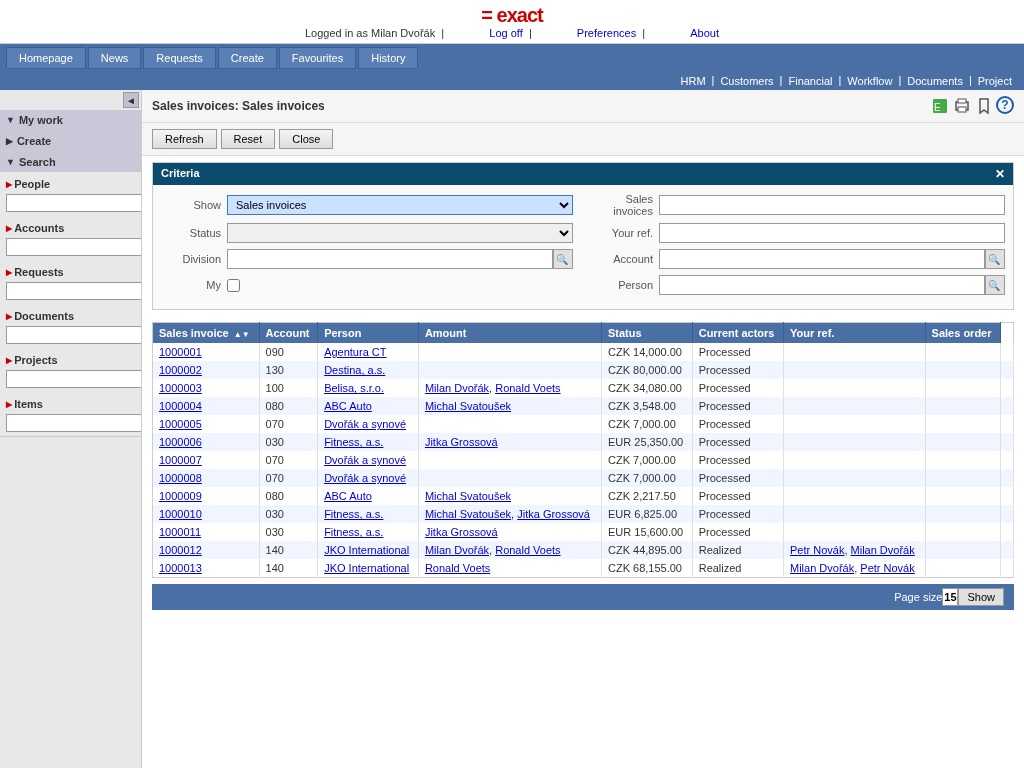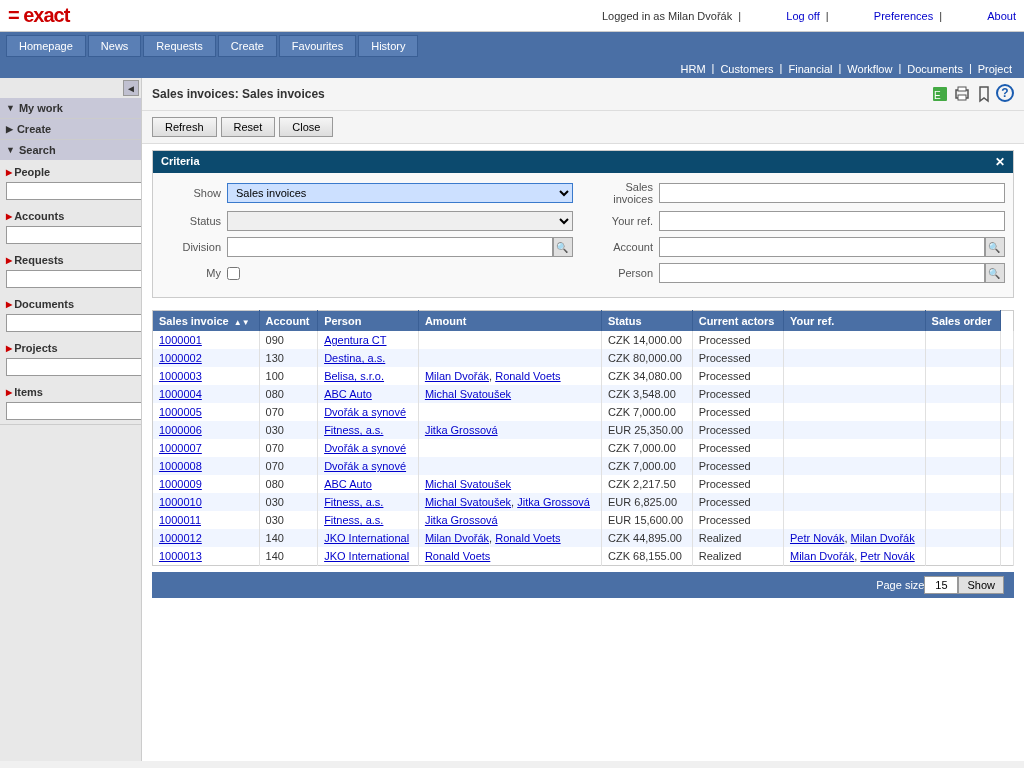--- a/index.html
+++ b/index.html
@@ -1,19 +1,19 @@
 <!DOCTYPE html>
 <html><head>
   <meta charset="utf-8">
   <style>
     * { margin: 0; padding: 0; box-sizing: border-box; }
     body { font-family: Arial, sans-serif; font-size: 11px; background: #f0f0f0; color: #333; }
 
     
-    #top-bar { background: #fff; display: flex; align-items: center; justify-content: space-between; padding: 4px 8px; border-bottom: 1px solid #ccc; }
+    #top-bar { background: #fff; display: flex; align-items: center; justify-content: space-between; padding: 4px 8px; border-bottom: 1px solid #ccc; flex-direction: column; }
     #logo { color: #cc0000; font-size: 20px; font-weight: bold; letter-spacing: -1px; }
     #user-info { font-size: 11px; color: #333; }
     #user-info a { color: #0000cc; text-decoration: none; padding-left: 39px; }
 
     
     #nav-bar { background: #4a6fa5; padding: 3px 6px; display: flex; gap: 2px; }
     .nav-item { background: #5a7fb5; color: #fff; padding: 4px 12px; font-size: 11px; cursor: pointer; border: 1px solid #3a5f95; text-decoration: none; display: inline-block; }
 
     
     #sec-nav { background: #4a6fa5; padding: 2px 8px; display: flex; justify-content: flex-end; gap: 2px; font-size: 11px; }
@@ -71,21 +71,21 @@
     #results-table thead th { padding: 4px 6px; text-align: left; font-weight: bold; border-right: 1px solid #3a5f95; white-space: nowrap; cursor: pointer; }
     #results-table thead th .sort-icon { font-size: 8px; margin-left: 2px; }
     #results-table tbody tr:nth-child(even) { background: #f0f5ff; }
     #results-table tbody tr:nth-child(odd) { background: #fff; }
     #results-table tbody td { padding: 3px 6px; border-right: 1px solid #e0e0e0; white-space: nowrap; }
     .link { color: #0000cc; text-decoration: underline; cursor: pointer; }
 
     
     #pagination { background: #4a6fa5; color: #fff; padding: 4px 10px; display: flex; align-items: center; justify-content: flex-end; margin: 0 10px 10px 10px; }
     #pagination label { font-size: 11px; }
-    #page-size-input { width: 34px; height: 18px; text-align: center; font-size: 11px; border: 1px solid #999; }
+    #page-size-input { width: 16px; height: 18px; text-align: center; font-size: 11px; border: 1px solid #999; font-weight: bold; }
     #show-btn { padding: 2px 8px; font-size: 11px; cursor: pointer; border: 1px solid #999; background: #e0e0e0; }
   </style>
 </head>
 <body>
 
 <div id="top-bar">
   <div id="logo">= exact</div>
   <div id="user-info">
     Logged in as <span>Milan Dvořák</span>
     &nbsp;|&nbsp;

